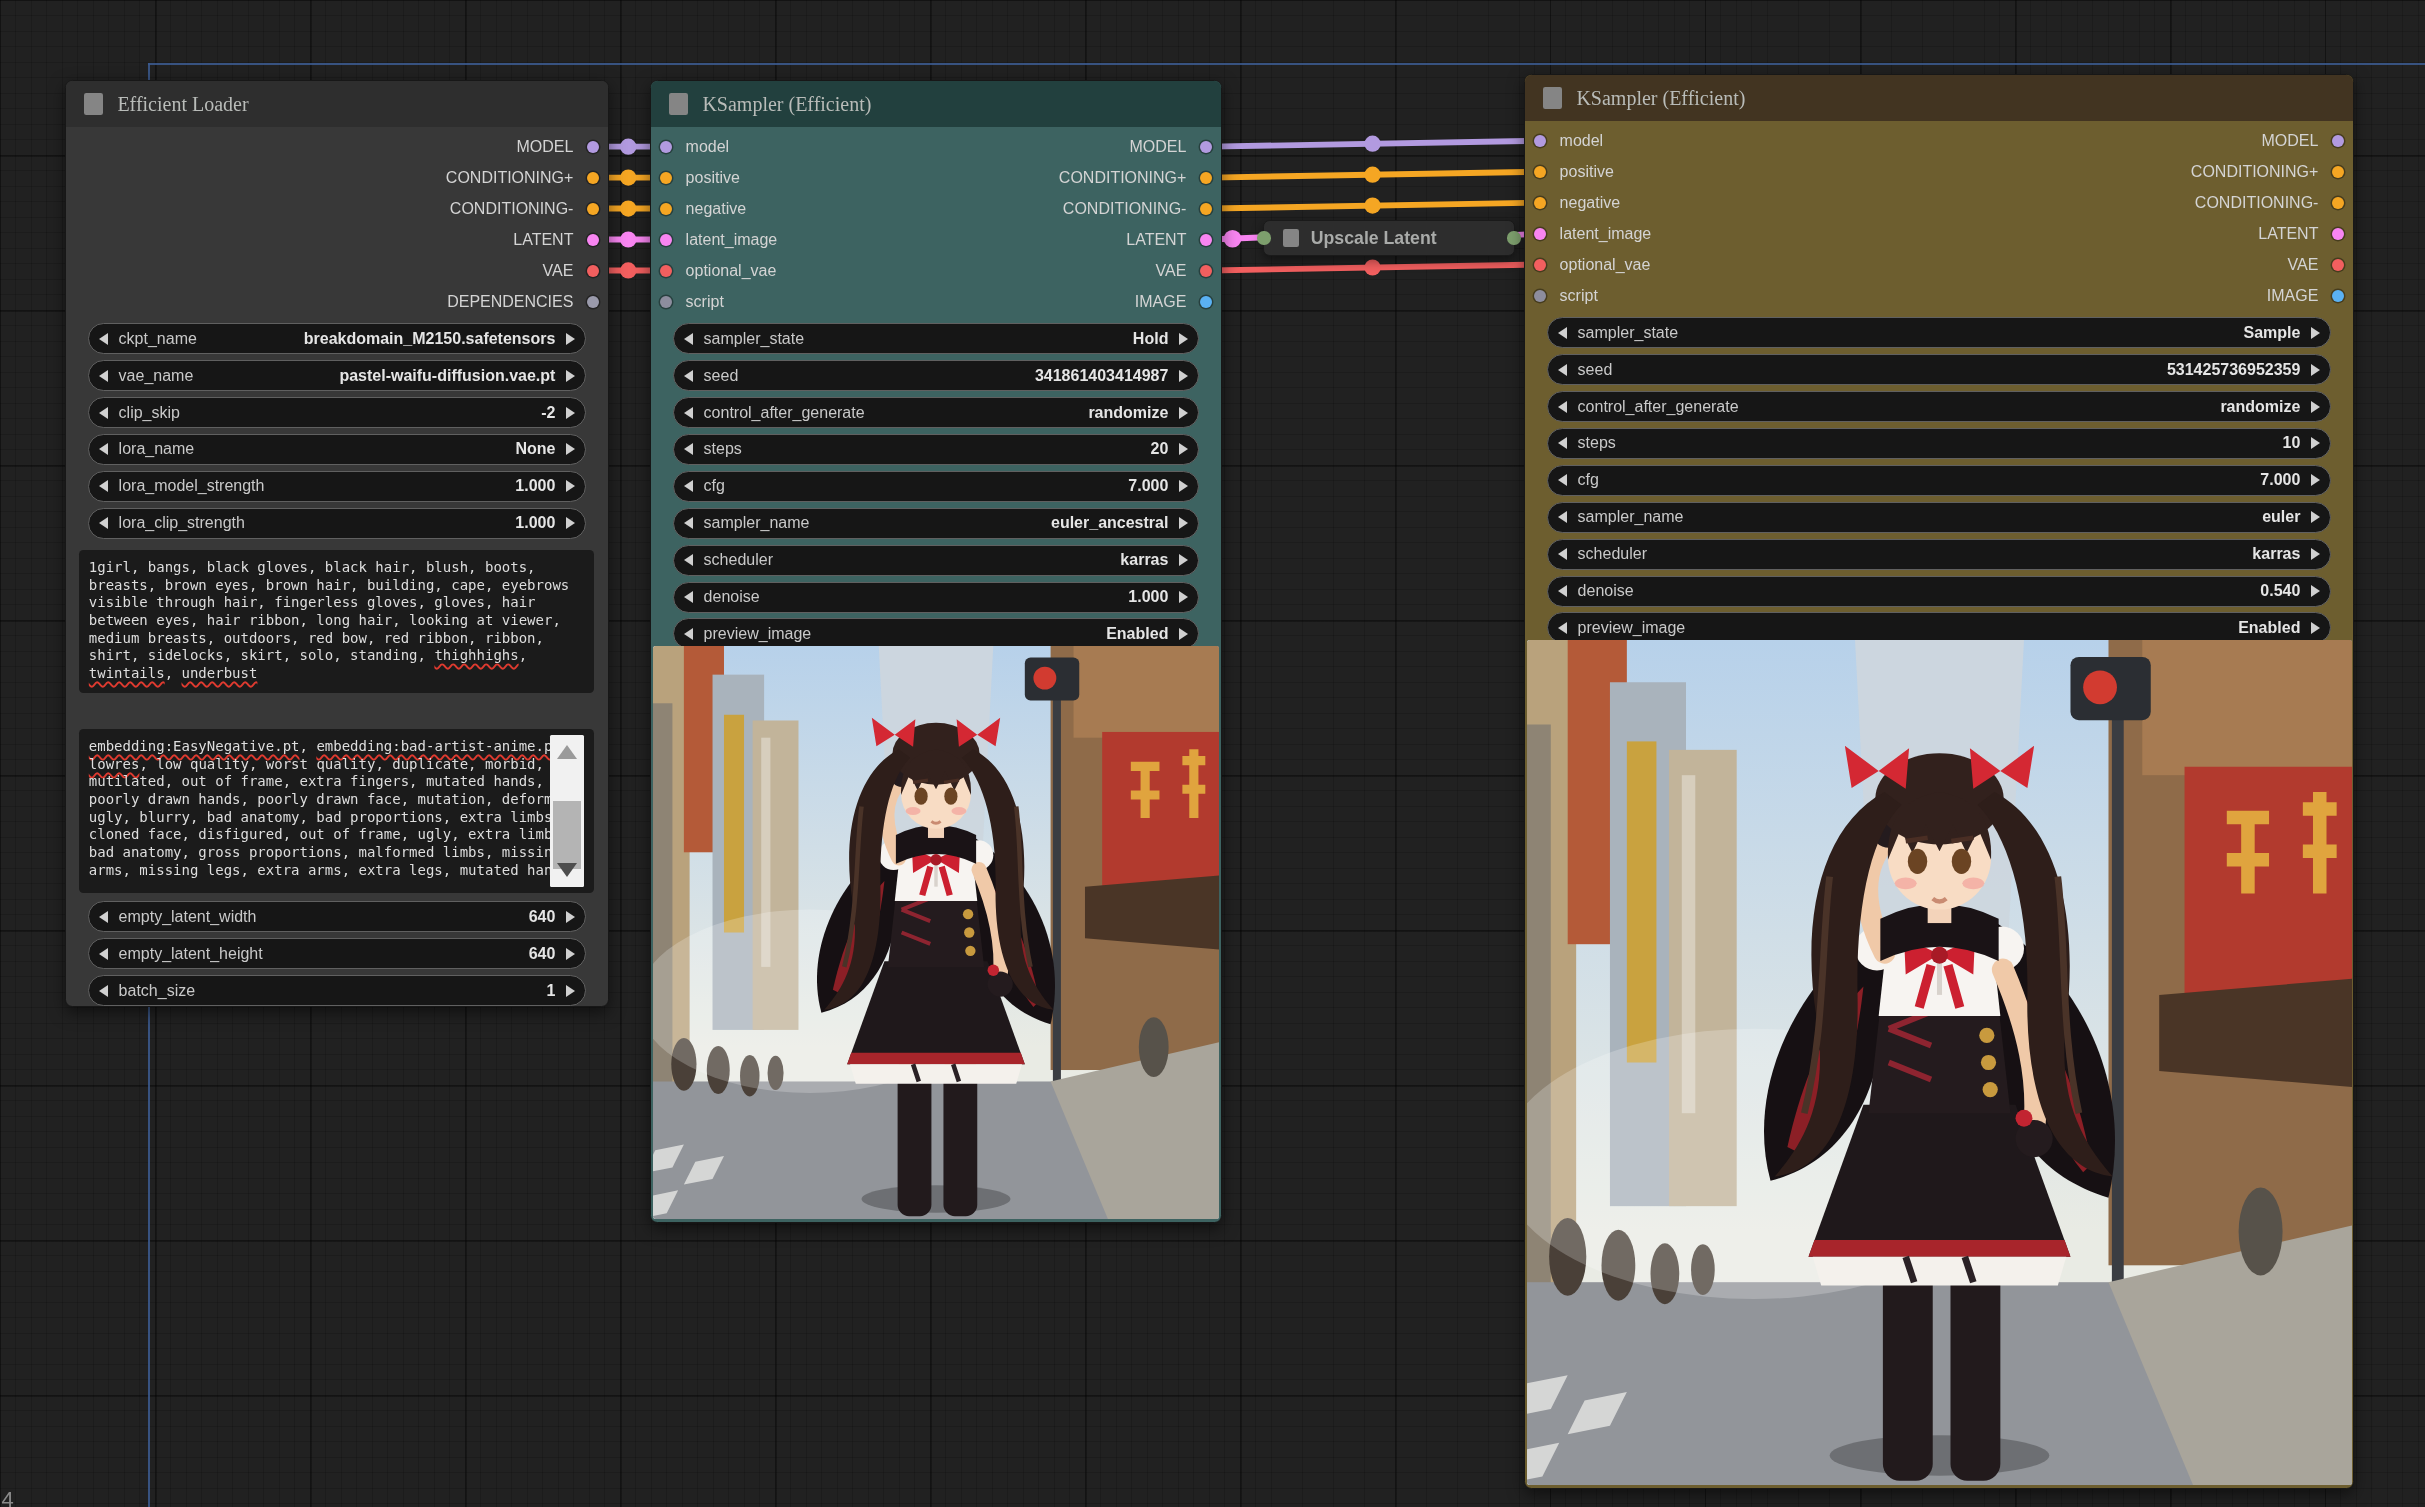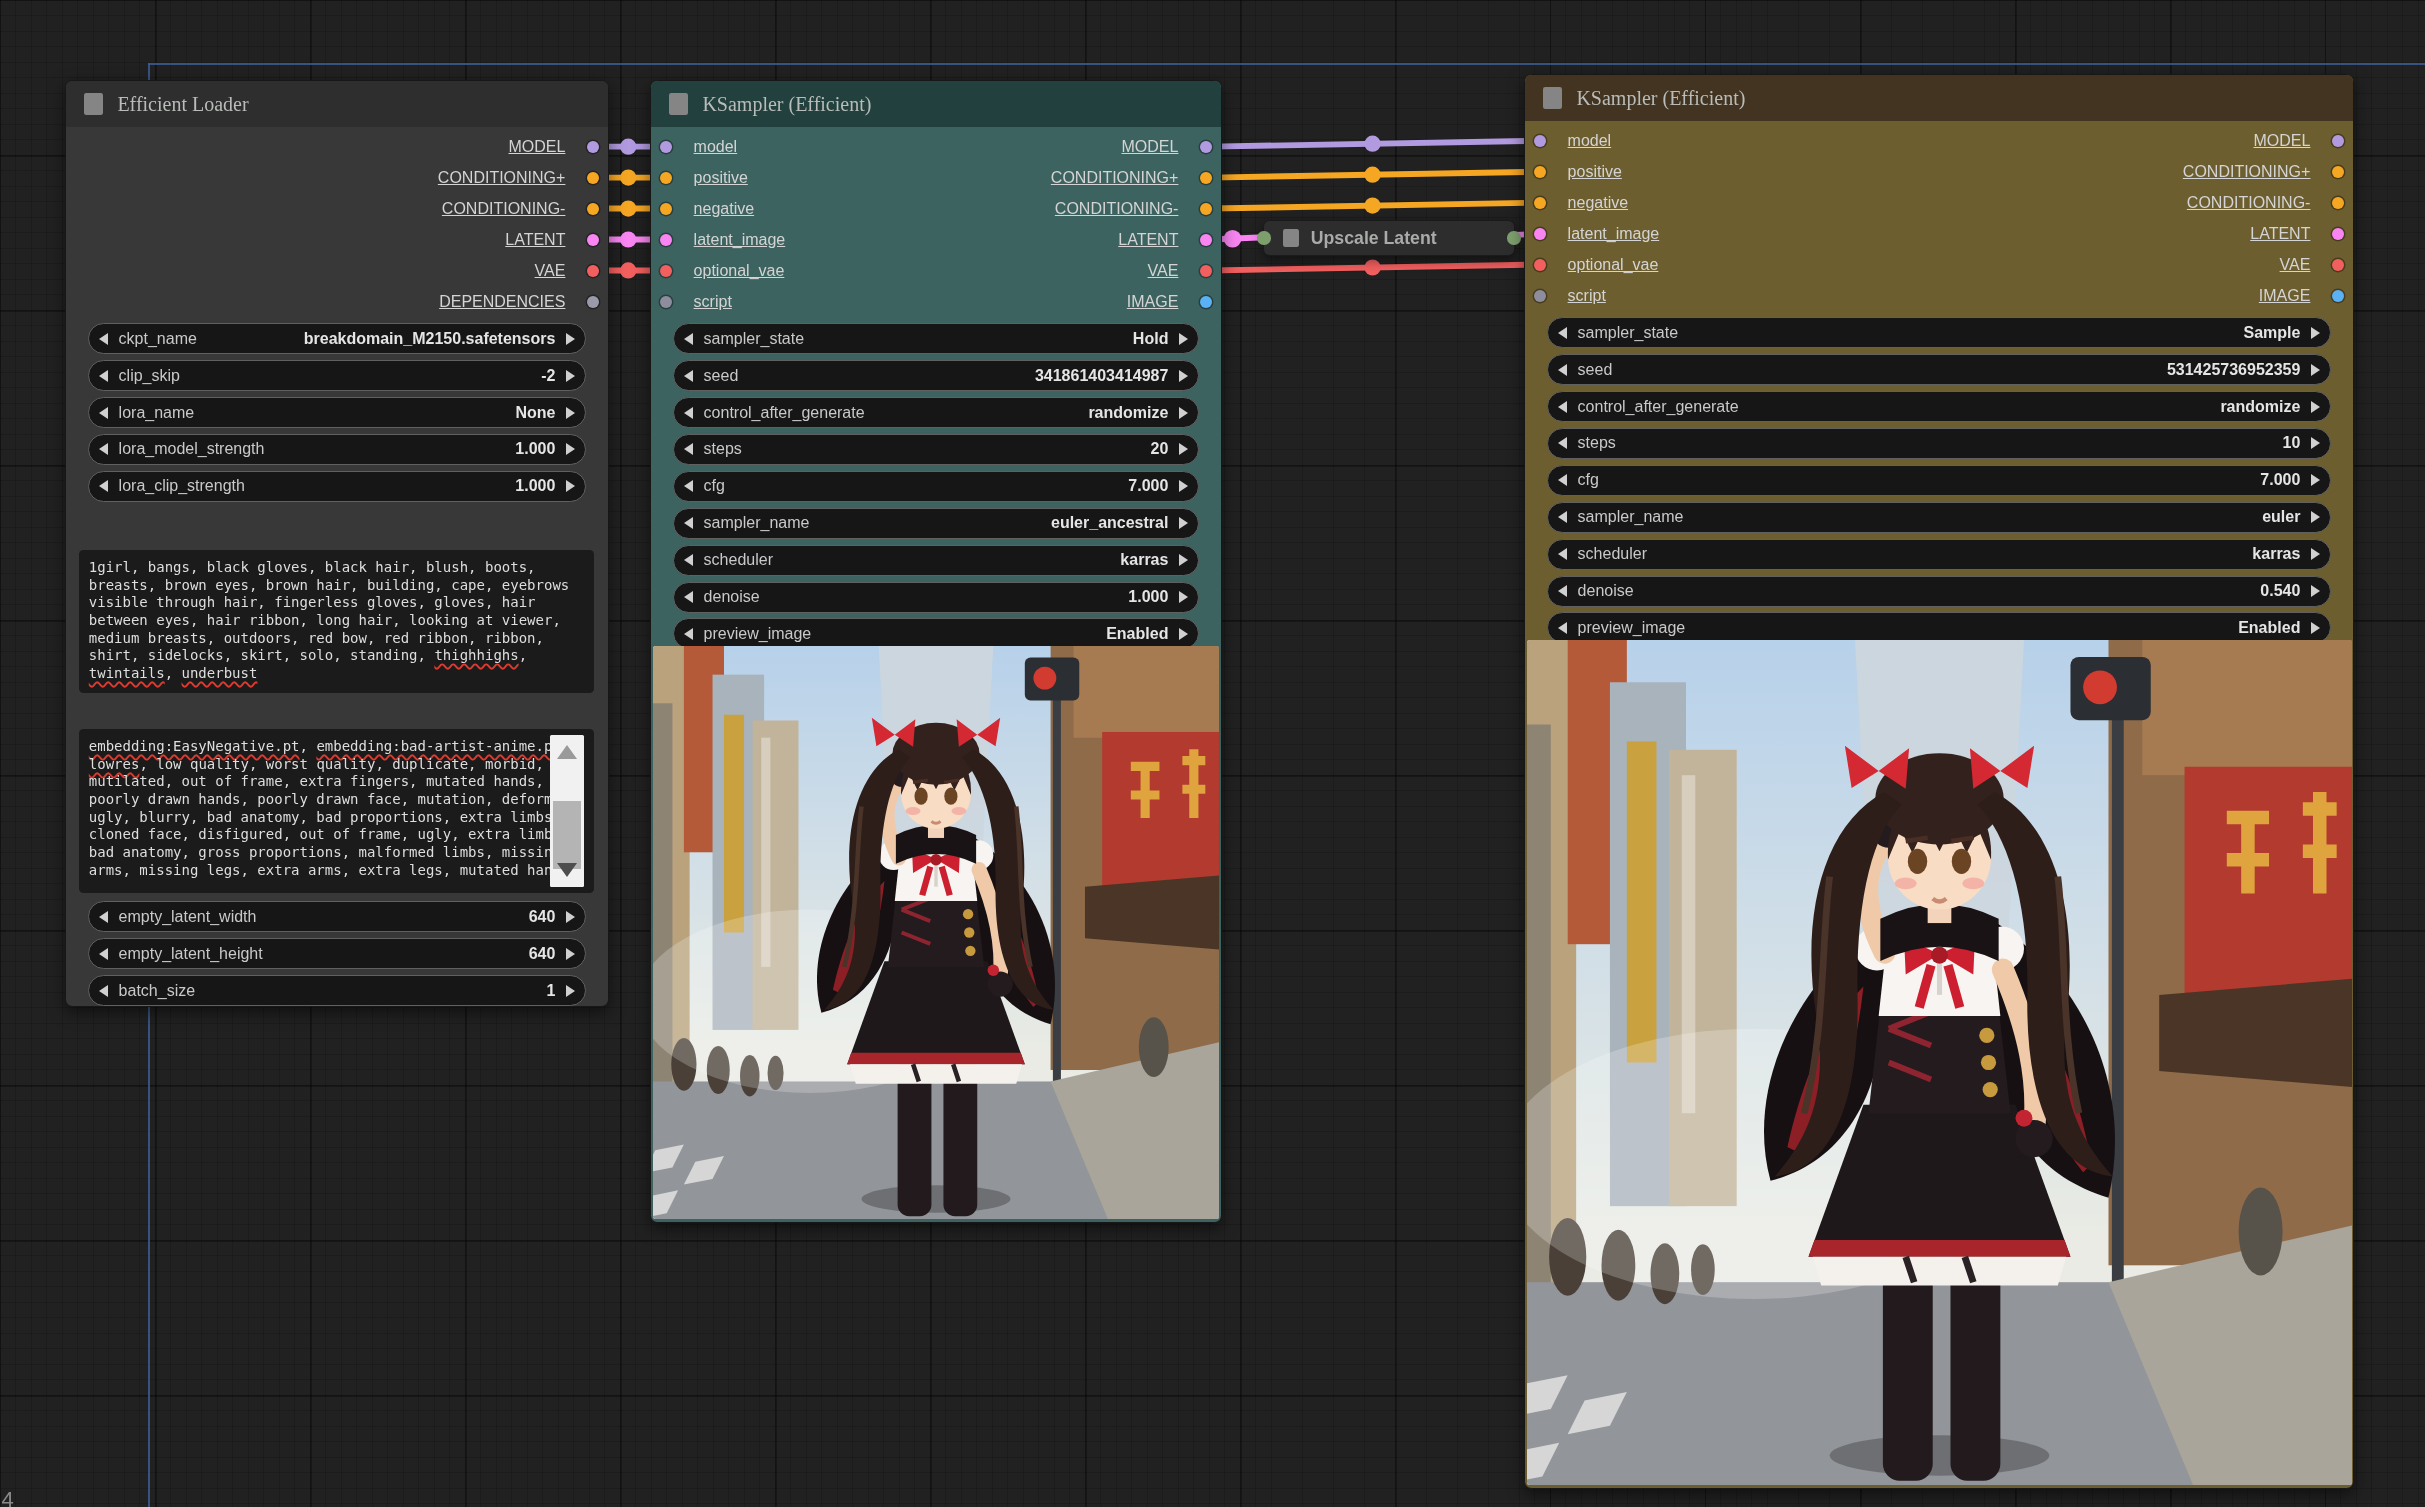--- a/index.html
+++ b/index.html
@@ -22,21 +22,21 @@
   .tbox{width:19px;height:22px;background:#858585;border-radius:2.2px;flex:0 0 auto;}
   
   .n-loader{background:#383838;} .n-loader .node-title{background:#2e2e2e;}
   
   .n-teal{background:#3d6361;} .n-teal .node-title{background:#22403e;}
   
   .n-olive{background:#6d5e2f;} .n-olive .node-title{background:#423421;}
   .ports{padding-top:4.4px;}
   .prow{height:31px;display:flex;align-items:center;justify-content:space-between;
         padding:0 8.8px;font-size:16px;color:#d4d4d4;}
-  .pside{display:flex;align-items:center;gap:22px;text-decoration:underline;}
+  .pside{display:flex;align-items:center;gap:14px;}
   .dot{width:11.8px;height:11.8px;border-radius:50%;box-shadow:0 0 0 1.5px rgba(0,0,0,.35);}
   .c-model{background:#b executes}
   .c-model{background:#b29ae0;} .c-cond{background:#f5a623;} .c-latent{background:#f885f1;}
   .c-vae{background:#f25f5f;} .c-dep{background:#9a9aab;} .c-script{background:#8d8d9e;}
   .c-image{background:#5ab1f3;} .c-green{background:#7d9f6d;}
   .widget{height:31px;margin:5.9px 22px 0 22px;background:#161616;border:1.5px solid #606060;
         border-radius:17px;display:flex;align-items:center;gap:10.3px;padding:0 10.3px;
         font-size:16px;color:#c9c9c9;box-sizing:border-box;}
   .widget .val{margin-left:auto;font-weight:bold;color:#e5e5e5;white-space:nowrap;}
   .tri{width:0;height:0;flex:0 0 auto;}
@@ -142,20 +142,26 @@
           <span class="pside">
             <span>DEPENDENCIES</span>
             <span class="dot c-dep"></span>
           </span>
         </div>
     </div>
     <div class="widget">
         <span class="tri l"></span>
         <span>ckpt_name</span>
         <span class="val">breakdomain_M2150.safetensors</span>
+        <span class="tri r"></span>
+      </div>
+    <div class="widget">
+        <span class="tri l"></span>
+        <span>vae_name</span>
+        <span class="val">pastel-waifu-diffusion.vae.pt</span>
         <span class="tri r"></span>
       </div>
     <div class="widget">
         <span class="tri l"></span>
         <span>clip_skip</span>
         <span class="val">-2</span>
         <span class="tri r"></span>
       </div>
     <div class="widget">
         <span class="tri l"></span>

